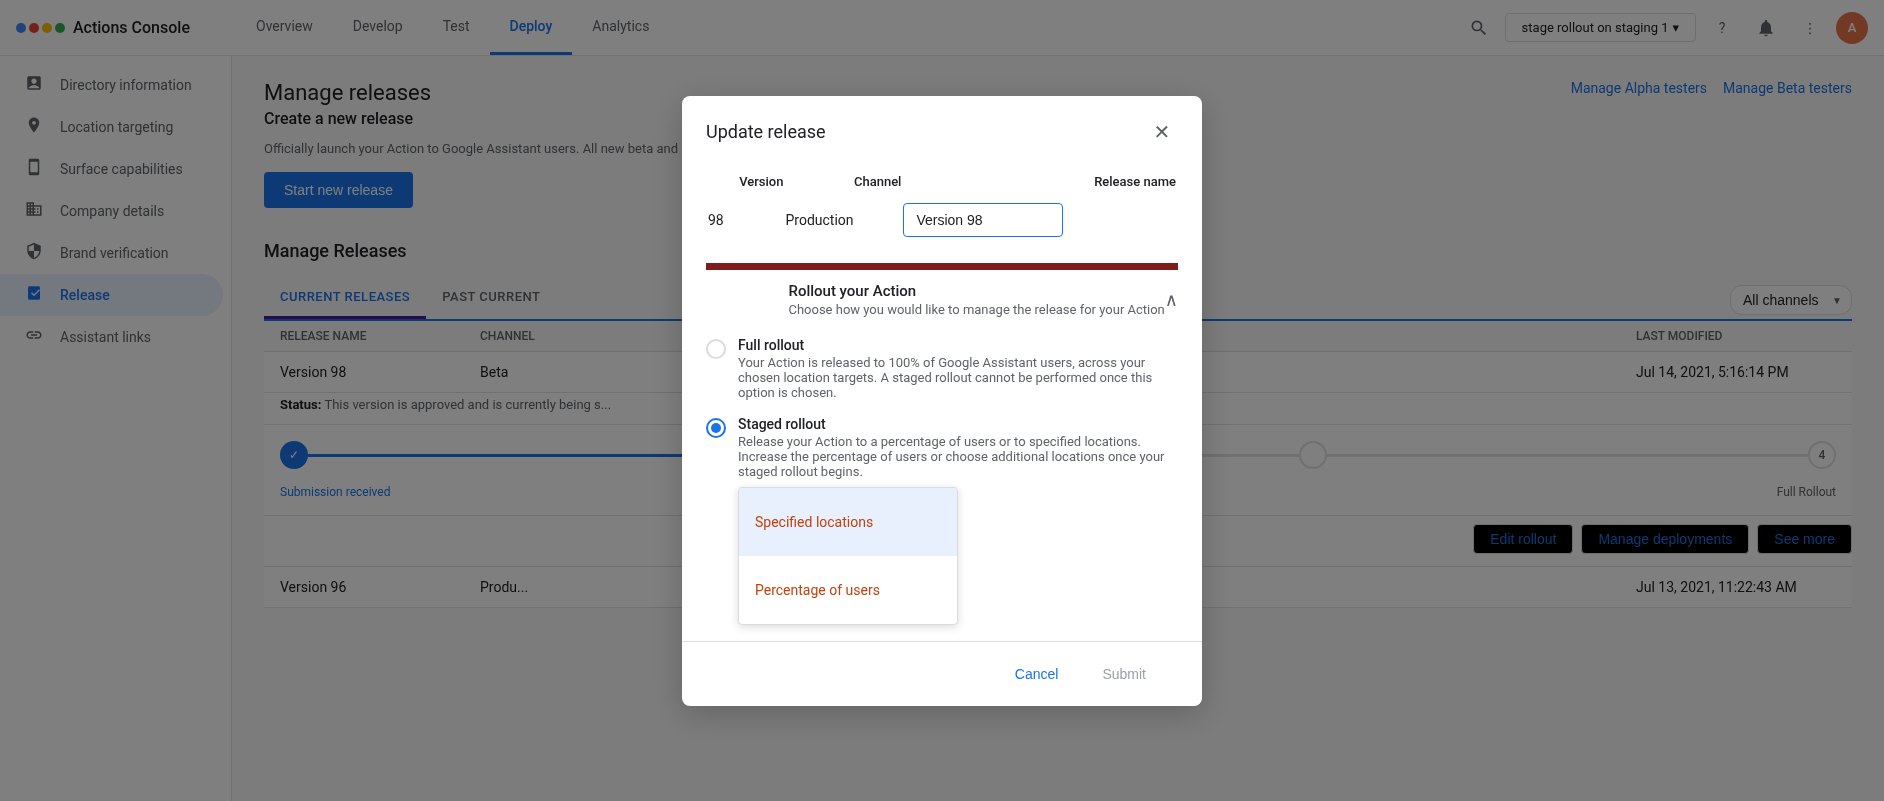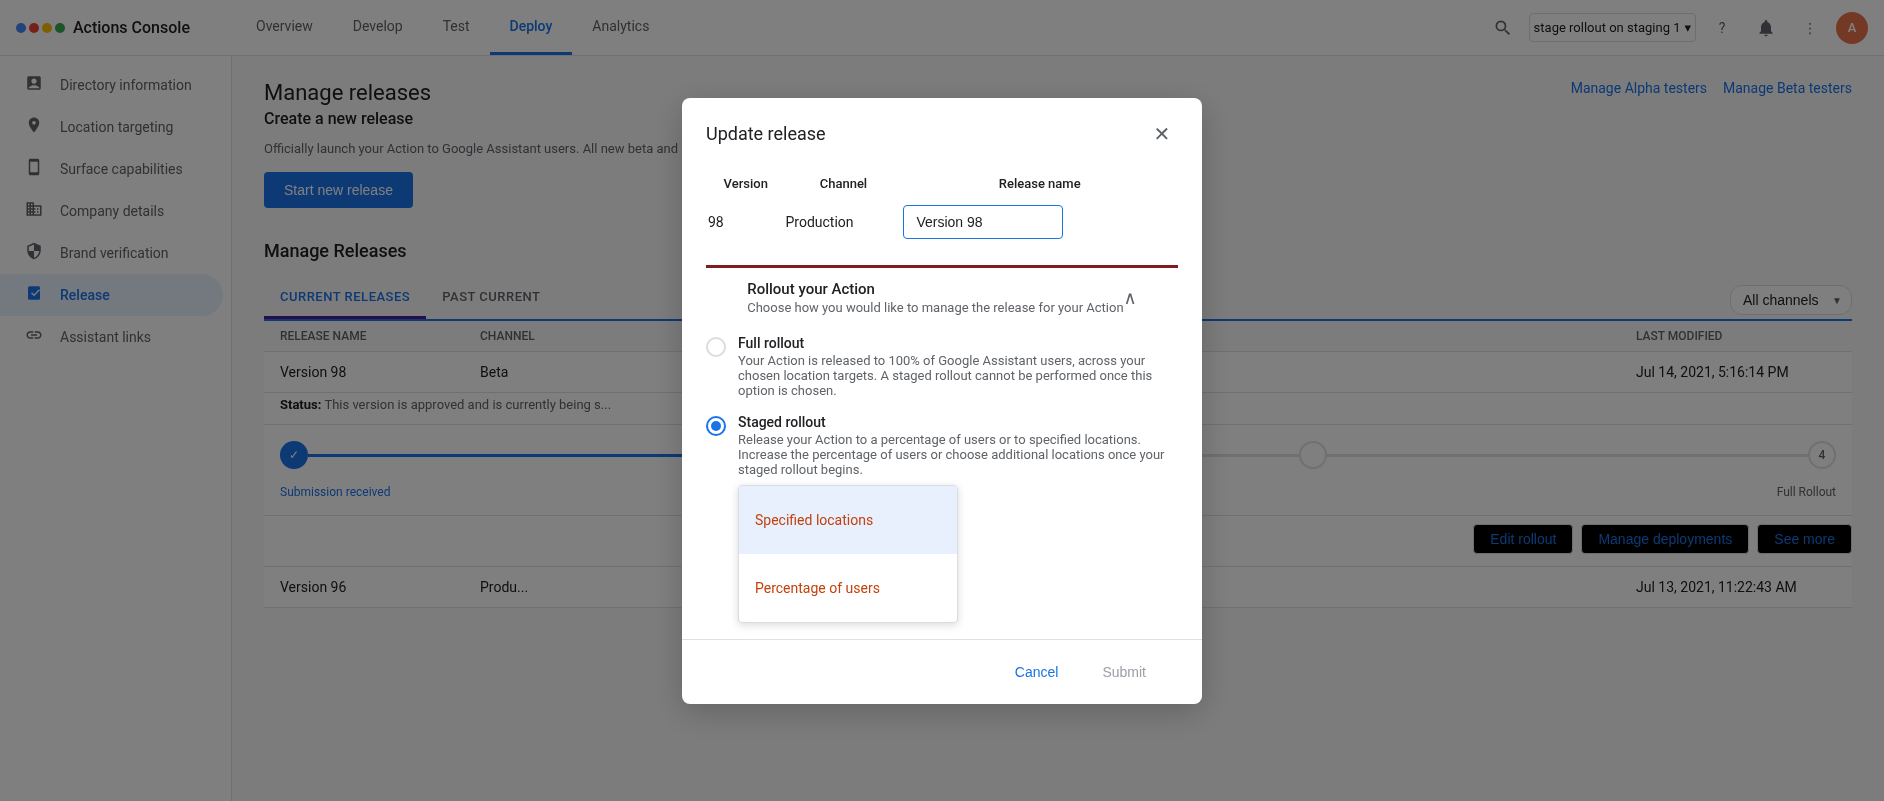--- a/index.html
+++ b/index.html
@@ -21,21 +21,21 @@
     .brand-name { font-size: 16px; font-weight: 500; color: #202124; }
     .nav-tabs { display: flex; align-items: center; gap: 0; height: 100%; }
     .nav-tab {
       padding: 0 20px; height: 100%; display: flex; align-items: center;
       font-size: 14px; color: #5f6368; cursor: pointer; border-bottom: 3px solid transparent;
       text-decoration: none;
     }
     .nav-tab.active { color: #1a73e8; border-bottom: 3px solid #1a73e8; font-weight: 500; }
     .nav-right { margin-left: auto; display: flex; align-items: center; gap: 8px; }
     .nav-selector {
-      display: flex; align-items: center; gap: 4px; padding: 6px 4px;
+      display: flex; align-items: center; gap: 4px; padding: 6px 16px;
       border: 1px solid #dadce0; border-radius: 4px; font-size: 13px; cursor: pointer;
       color: #202124;
     }
     .icon-btn {
       width: 36px; height: 36px; border-radius: 50%; display: flex; align-items: center;
       justify-content: center; cursor: pointer; color: #5f6368;
     }
     .avatar { width: 32px; height: 32px; border-radius: 50%; background: #e8734a; display: flex; align-items: center; justify-content: center; color: #fff; font-weight: 500; font-size: 13px; }
 
     
@@ -138,29 +138,29 @@
     .modal-header {
       display: flex; align-items: center; justify-content: space-between;
       padding: 20px 24px 16px;
     }
     .modal-title { font-size: 18px; font-weight: 400; color: #202124; text-align: center; }
     .close-btn { cursor: pointer; color: #5f6368; font-size: 20px; width: 32px; height: 32px; display: flex; align-items: center; justify-content: center; border-radius: 50%; }
     .modal-body { padding: 0 24px; overflow-y: auto; flex: 1; }
     .modal-footer { padding: 16px 40px; display: flex; justify-content: flex-end; gap: 12px; border-top: 1px solid #e0e0e0; }
 
     .version-table { width: 100%; margin-bottom: 20px; }
-    .version-table th { font-size: 13px; font-weight: 500; color: #202124; text-align: center; padding: 8px 0 4px; }
+    .version-table th { font-size: 13px; font-weight: 500; color: #202124; text-align: right; padding: 8px 0 4px; }
     .version-table td { padding: 8px 0 4px; font-size: 14px; color: #202124; }
     .version-input {
       border: 1px solid #1a73e8; border-radius: 4px; padding: 8px 12px;
       font-size: 14px; color: #202124; outline: none; width: 160px;
     }
 
     .rollout-section { margin-bottom: 16px; }
-    .rollout-header { display: flex; align-items: center; justify-content: center; padding: 12px 0; border-top: 3px solid #7f1d1d; }
+    .rollout-header { display: flex; align-items: center; justify-content: flex-end; padding: 12px 0; border-top: 7px solid #7f1d1d; }
     .rollout-title { font-size: 15px; font-weight: 500; color: #202124; }
     .rollout-desc { font-size: 13px; color: #5f6368; margin-top: 2px; }
     .chevron { font-size: 18px; color: #5f6368; cursor: pointer; }
 
     .radio-group { display: flex; flex-direction: column; gap: 16px; margin-top: 8px; }
     .radio-option { display: flex; align-items: flex-start; gap: 12px; }
     .radio-circle {
       width: 20px; height: 20px; border-radius: 50%; border: 2px solid #dadce0;
       flex-shrink: 0; margin-top: 2px; display: flex; align-items: center; justify-content: center;
     }

